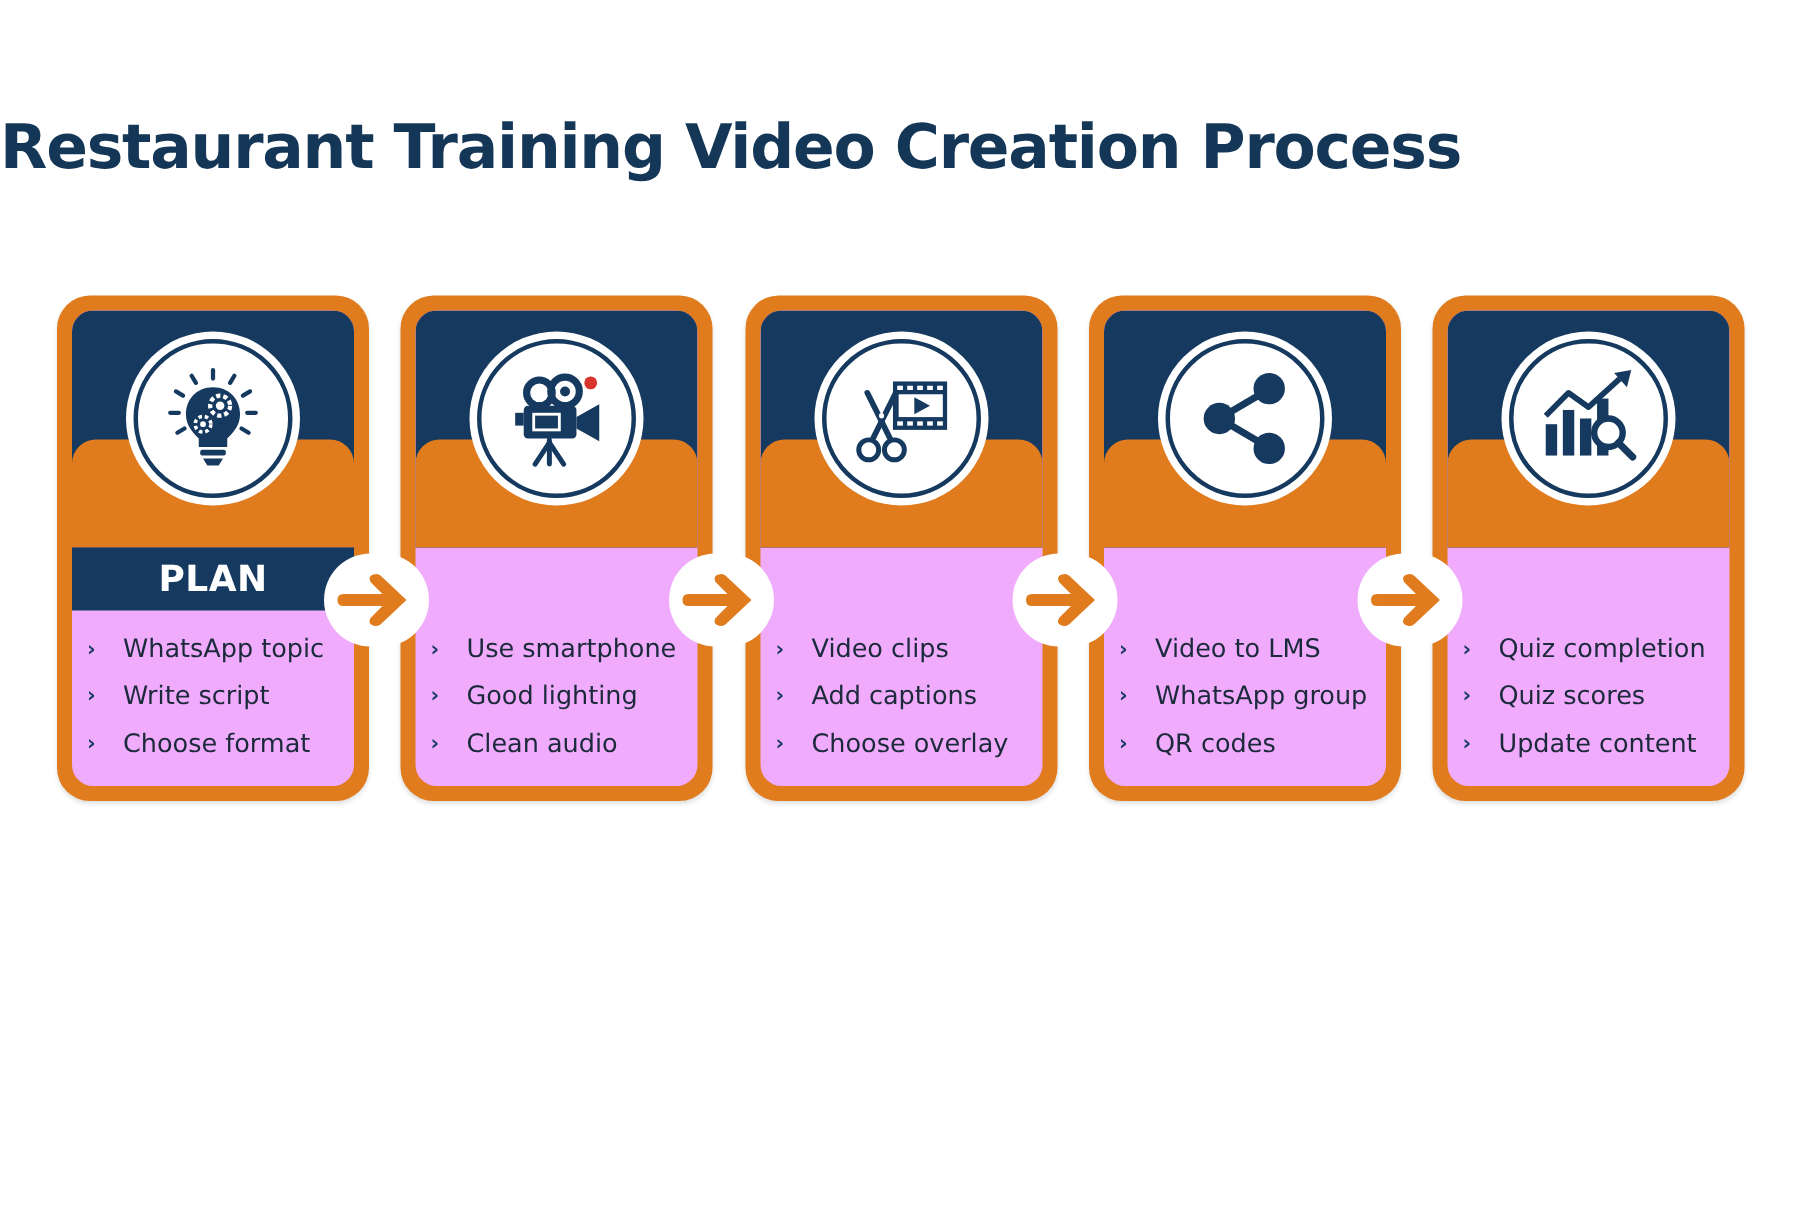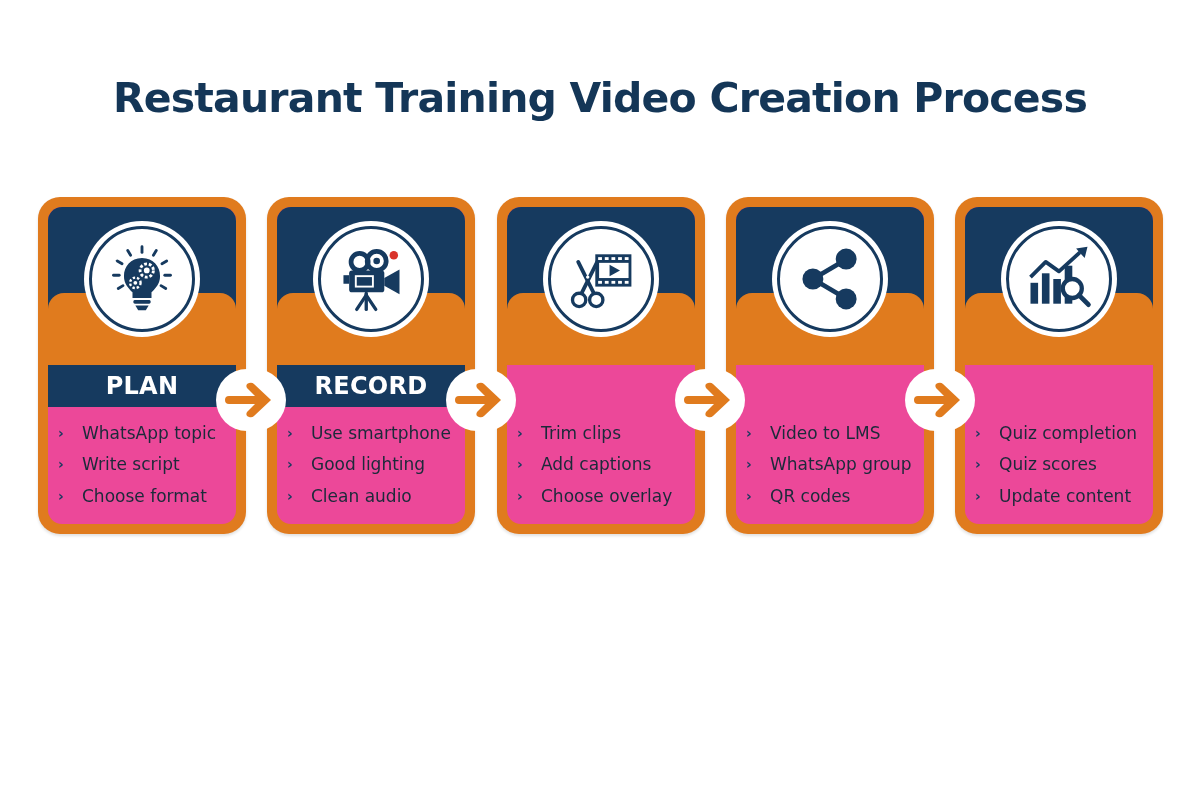--- a/index.html
+++ b/index.html
@@ -1,33 +1,33 @@
 <!DOCTYPE html>
 <html><head>
 <meta charset="utf-8">
 <style>
   * { box-sizing: border-box; margin: 0; padding: 0; }
   html, body { width: 1200px; height: 805px; background: #ffffff; overflow: hidden; }
   body { font-family: "DejaVu Sans", sans-serif; position: relative; }
 
   .title {
     position: absolute; left: 0; top: 74px; width: 1200px;
-    text-align: center; font-family: "DejaVu Sans", sans-serif;
+    font-family: "DejaVu Sans", sans-serif;
     font-weight: bold; font-size: 41px; letter-spacing: -0.8px;
     color: #143657;
   }
 
   .card {
     position: absolute; top: 197px; width: 208px; height: 337px;
     background: #e07b1e; border-radius: 22px; padding: 10px;
     box-shadow: 0 2px 3px rgba(0,0,0,0.12);
   }
   .card-inner {
     position: relative; width: 100%; height: 100%;
-    border-radius: 14px; overflow: hidden; background: #ec4899;
+    border-radius: 14px; overflow: hidden; background: #f0abfc;
   }
   .hero {
     position: absolute; left: 0; top: 0; width: 100%; height: 158px;
     background: #163a5f;
   }
   .band {
     position: absolute; left: 0; top: 86px; width: 100%; height: 72px;
     background: #e07b1e; border-radius: 16px 16px 0 0;
   }
   .icon-circle {
@@ -133,21 +133,20 @@
         <rect x="17" y="31" width="37" height="23" rx="3" fill="#163a5f"></rect>
         <rect x="24" y="37" width="18" height="11" fill="none" stroke="#fff" stroke-width="2"></rect>
         <path d="M54 39 L70 30 L70 56 L54 47 Z" fill="#163a5f"></path>
         <g stroke="#163a5f" stroke-width="3.5" stroke-linecap="round">
           <line x1="35" y1="55" x2="35" y2="72"></line>
           <line x1="35" y1="57" x2="25" y2="72"></line>
           <line x1="35" y1="57" x2="45" y2="72"></line>
         </g>
       </svg>
     </div>
-    <div class="label-bar">RECORD</div>
     <ul class="list">
       <li>
           <span class="chev">›</span>
           <span>Use smartphone</span>
         </li>
       <li>
           <span class="chev">›</span>
           <span>Good lighting</span>
         </li>
       <li>
@@ -184,21 +183,21 @@
           <line x1="36" y1="22" x2="20" y2="54"></line>
         </g>
         <circle cx="17" cy="62" r="7" fill="none" stroke="#163a5f" stroke-width="3.5"></circle>
         <circle cx="35" cy="62" r="7" fill="none" stroke="#163a5f" stroke-width="3.5"></circle>
         <circle cx="26" cy="38" r="1.8" fill="#fff"></circle>
       </svg>
     </div>
     <ul class="list">
       <li>
           <span class="chev">›</span>
-          <span>Trim clips</span>
+          <span>Video clips</span>
         </li>
       <li>
           <span class="chev">›</span>
           <span>Add captions</span>
         </li>
       <li>
           <span class="chev">›</span>
           <span>Choose overlay</span>
         </li>
     </ul>

